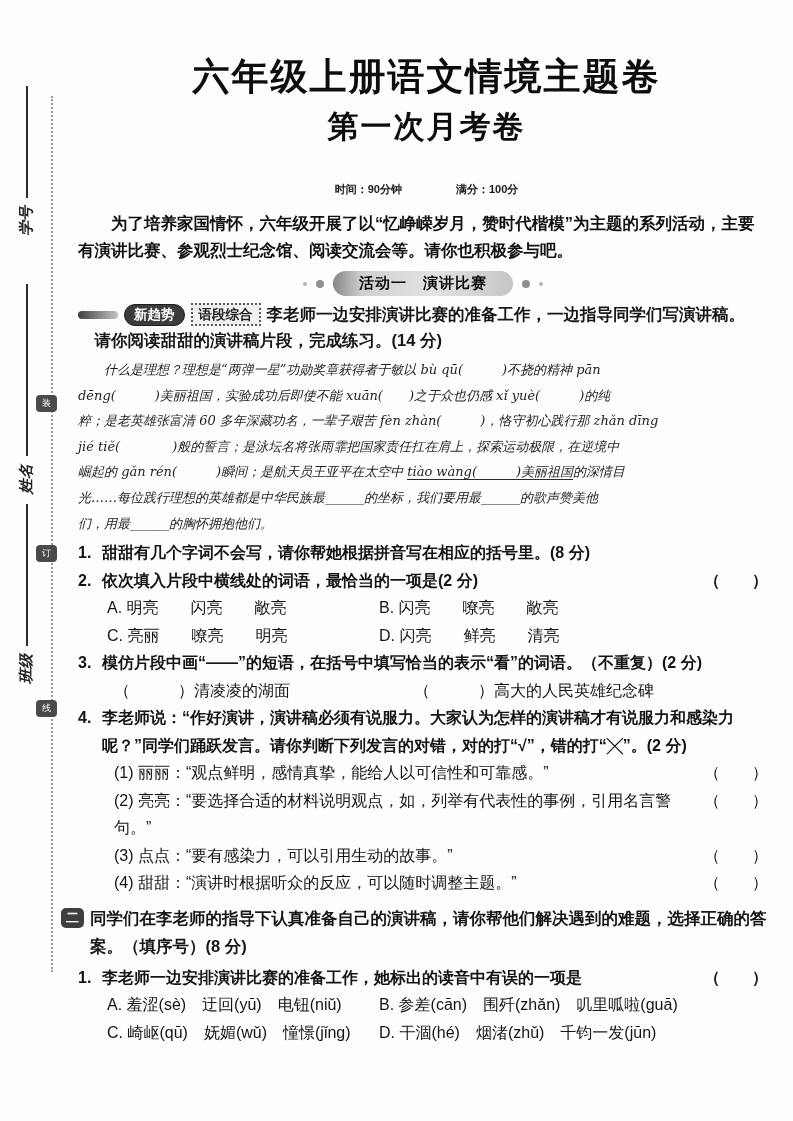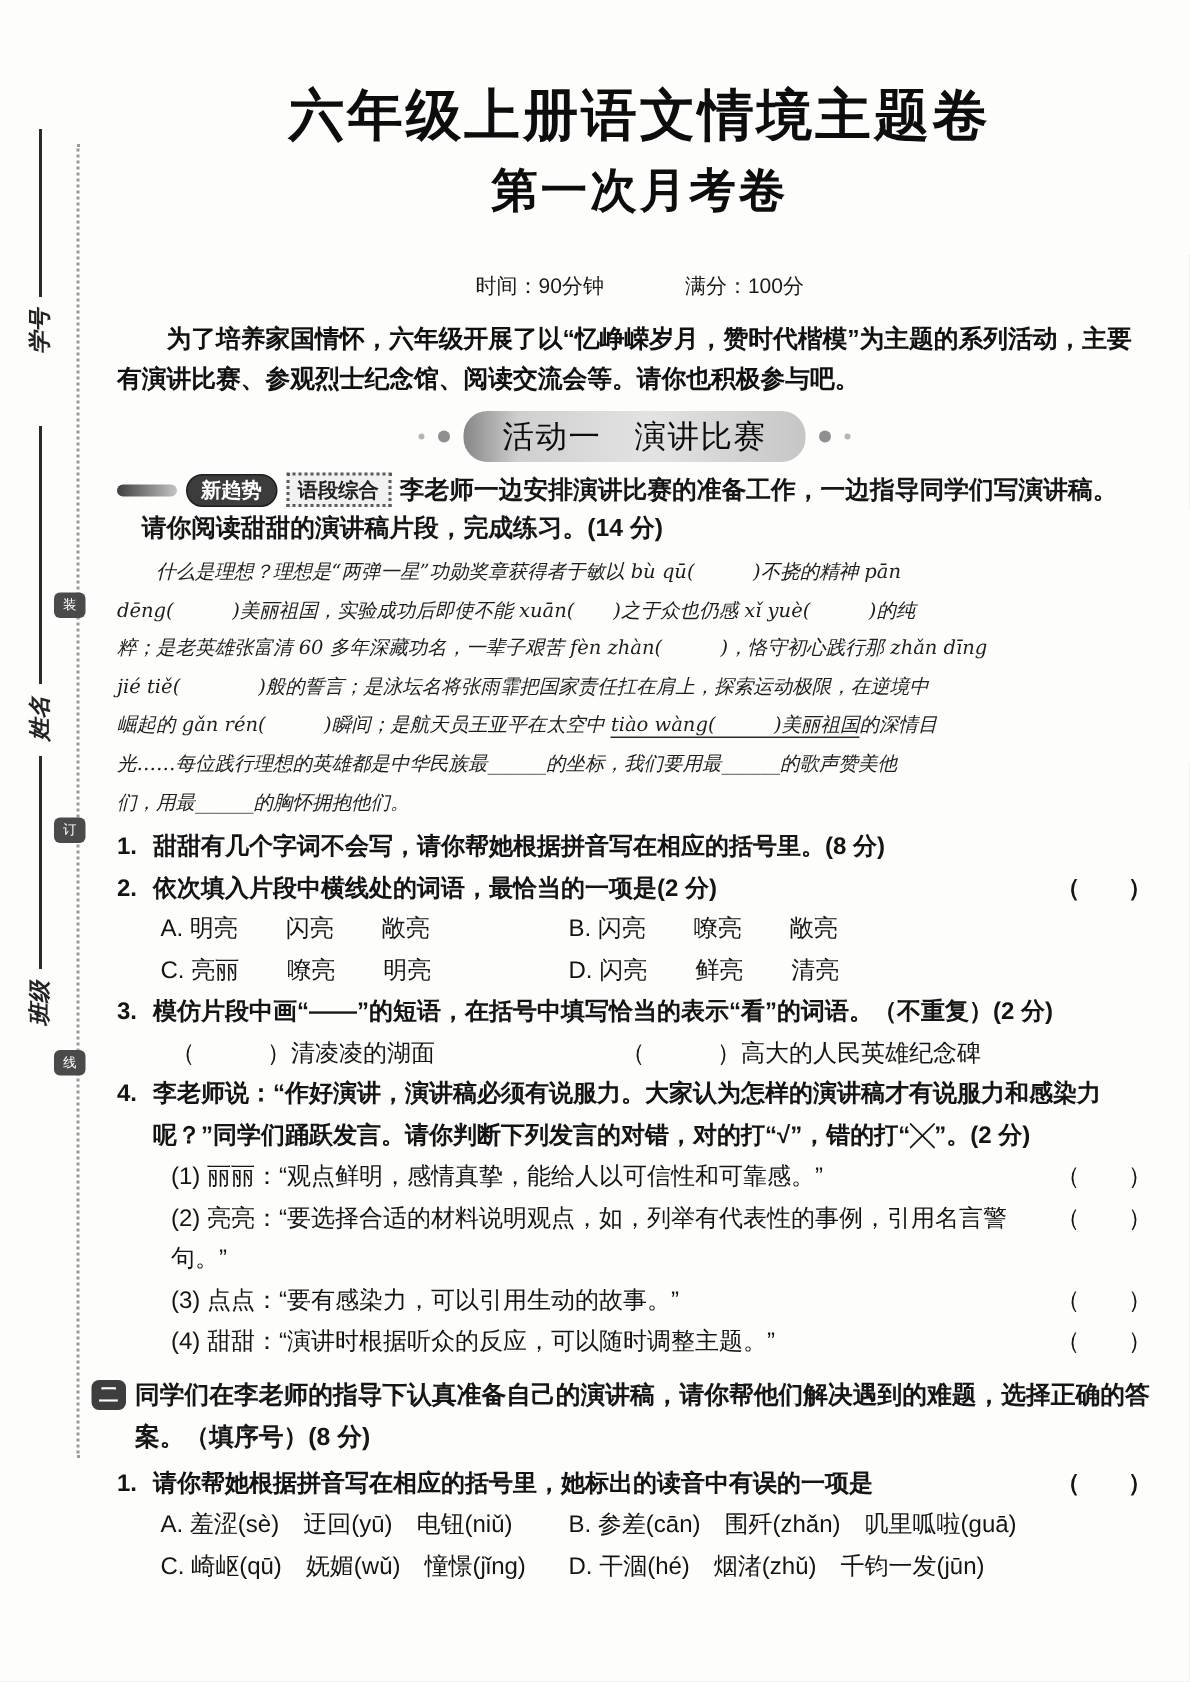--- a/index.html
+++ b/index.html
@@ -39,36 +39,36 @@
   .title{
     margin:52px 0 0 60px;text-align:center;
     font-size:37px;font-weight:700;letter-spacing:2px;color:#0d0d0d;
   }
   .subtitle{
     margin:4px 0 0 60px;text-align:center;
     font-size:31px;font-weight:800;letter-spacing:2px;color:#0d0d0d;
   }
   .meta{
     margin:34px 0 0 60px;display:flex;justify-content:center;gap:54px;
-    font-size:14px;font-weight:400;color:#1a1a1a;
+    font-size:11px;font-weight:700;color:#1a1a1a;
   }
   
   .main{position:relative;margin:13px 25px 0 78px;}
   .intro{
     margin:0;text-indent:2em;
     font-size:16.5px;font-weight:600;line-height:27px;color:#111;
   }
   
   .banner-row{margin:7px 0 3px;display:flex;justify-content:center;align-items:center;gap:9px;}
   .dot-s{width:4px;height:4px;border-radius:50%;background:#b5b5b5;}
   .dot-b{width:8px;height:8px;border-radius:50%;background:#8f8f8f;}
   .banner-pill{
     padding:3px 26px;border-radius:16px;
     background:linear-gradient(90deg,#868686 0%,#cfcfcf 16%,#e3e3e3 55%,#c6c6c6 100%);
-    font-size:21px;font-weight:400;color:#0c0c0c;letter-spacing:1px;
+    font-size:15px;font-weight:700;color:#0c0c0c;letter-spacing:1px;
   }
   
   .sec1-lead1{margin-top:7px;display:flex;align-items:center;gap:6px;font-size:16.5px;font-weight:700;}
   .sec1-bar{flex:none;width:40px;height:8px;border-radius:4px;background:linear-gradient(90deg,#3f3f3f,#c4c4c4);}
   .badge-trend{
     flex:none;background:#3c3c3c;color:#fff;border:1px solid #1e1e1e;border-radius:11px;
     padding:1px 9px;font-size:13.5px;font-weight:700;
   }
   .badge-type{
     flex:none;border:2px dotted #5b5b5b;background:#f1f1f1;color:#222;
@@ -220,21 +220,21 @@
     </div>
 
     <div class="sec2">
       <div class="sec2-icon">二</div>
       <p class="sec2-lead">同学们在李老师的指导下认真准备自己的演讲稿，请你帮他们解决遇到的难题，选择正确的答案。（填序号）(8 分)</p>
     </div>
 
     <div class="qblock">
       <div class="q">
         <span class="qn">1.</span>
-        <span class="qt">请你帮她根据拼音写在相应的括号里，她标出的读音中有误的一项是</span>
+        <span class="qt">李老师一边安排演讲比赛的准备工作，她标出的读音中有误的一项是</span>
         <span class="qp">（　　）</span>
       </div>
       <div class="optrow">
         <span class="o1">A. 羞涩(sè)　迂回(yū)　电钮(niǔ)</span>
         <span>B. 参差(cān)　围歼(zhǎn)　叽里呱啦(guā)</span>
       </div>
       <div class="optrow">
         <span class="o1">C. 崎岖(qū)　妩媚(wǔ)　憧憬(jǐng)</span>
         <span>D. 干涸(hé)　烟渚(zhǔ)　千钧一发(jūn)</span>
       </div>

